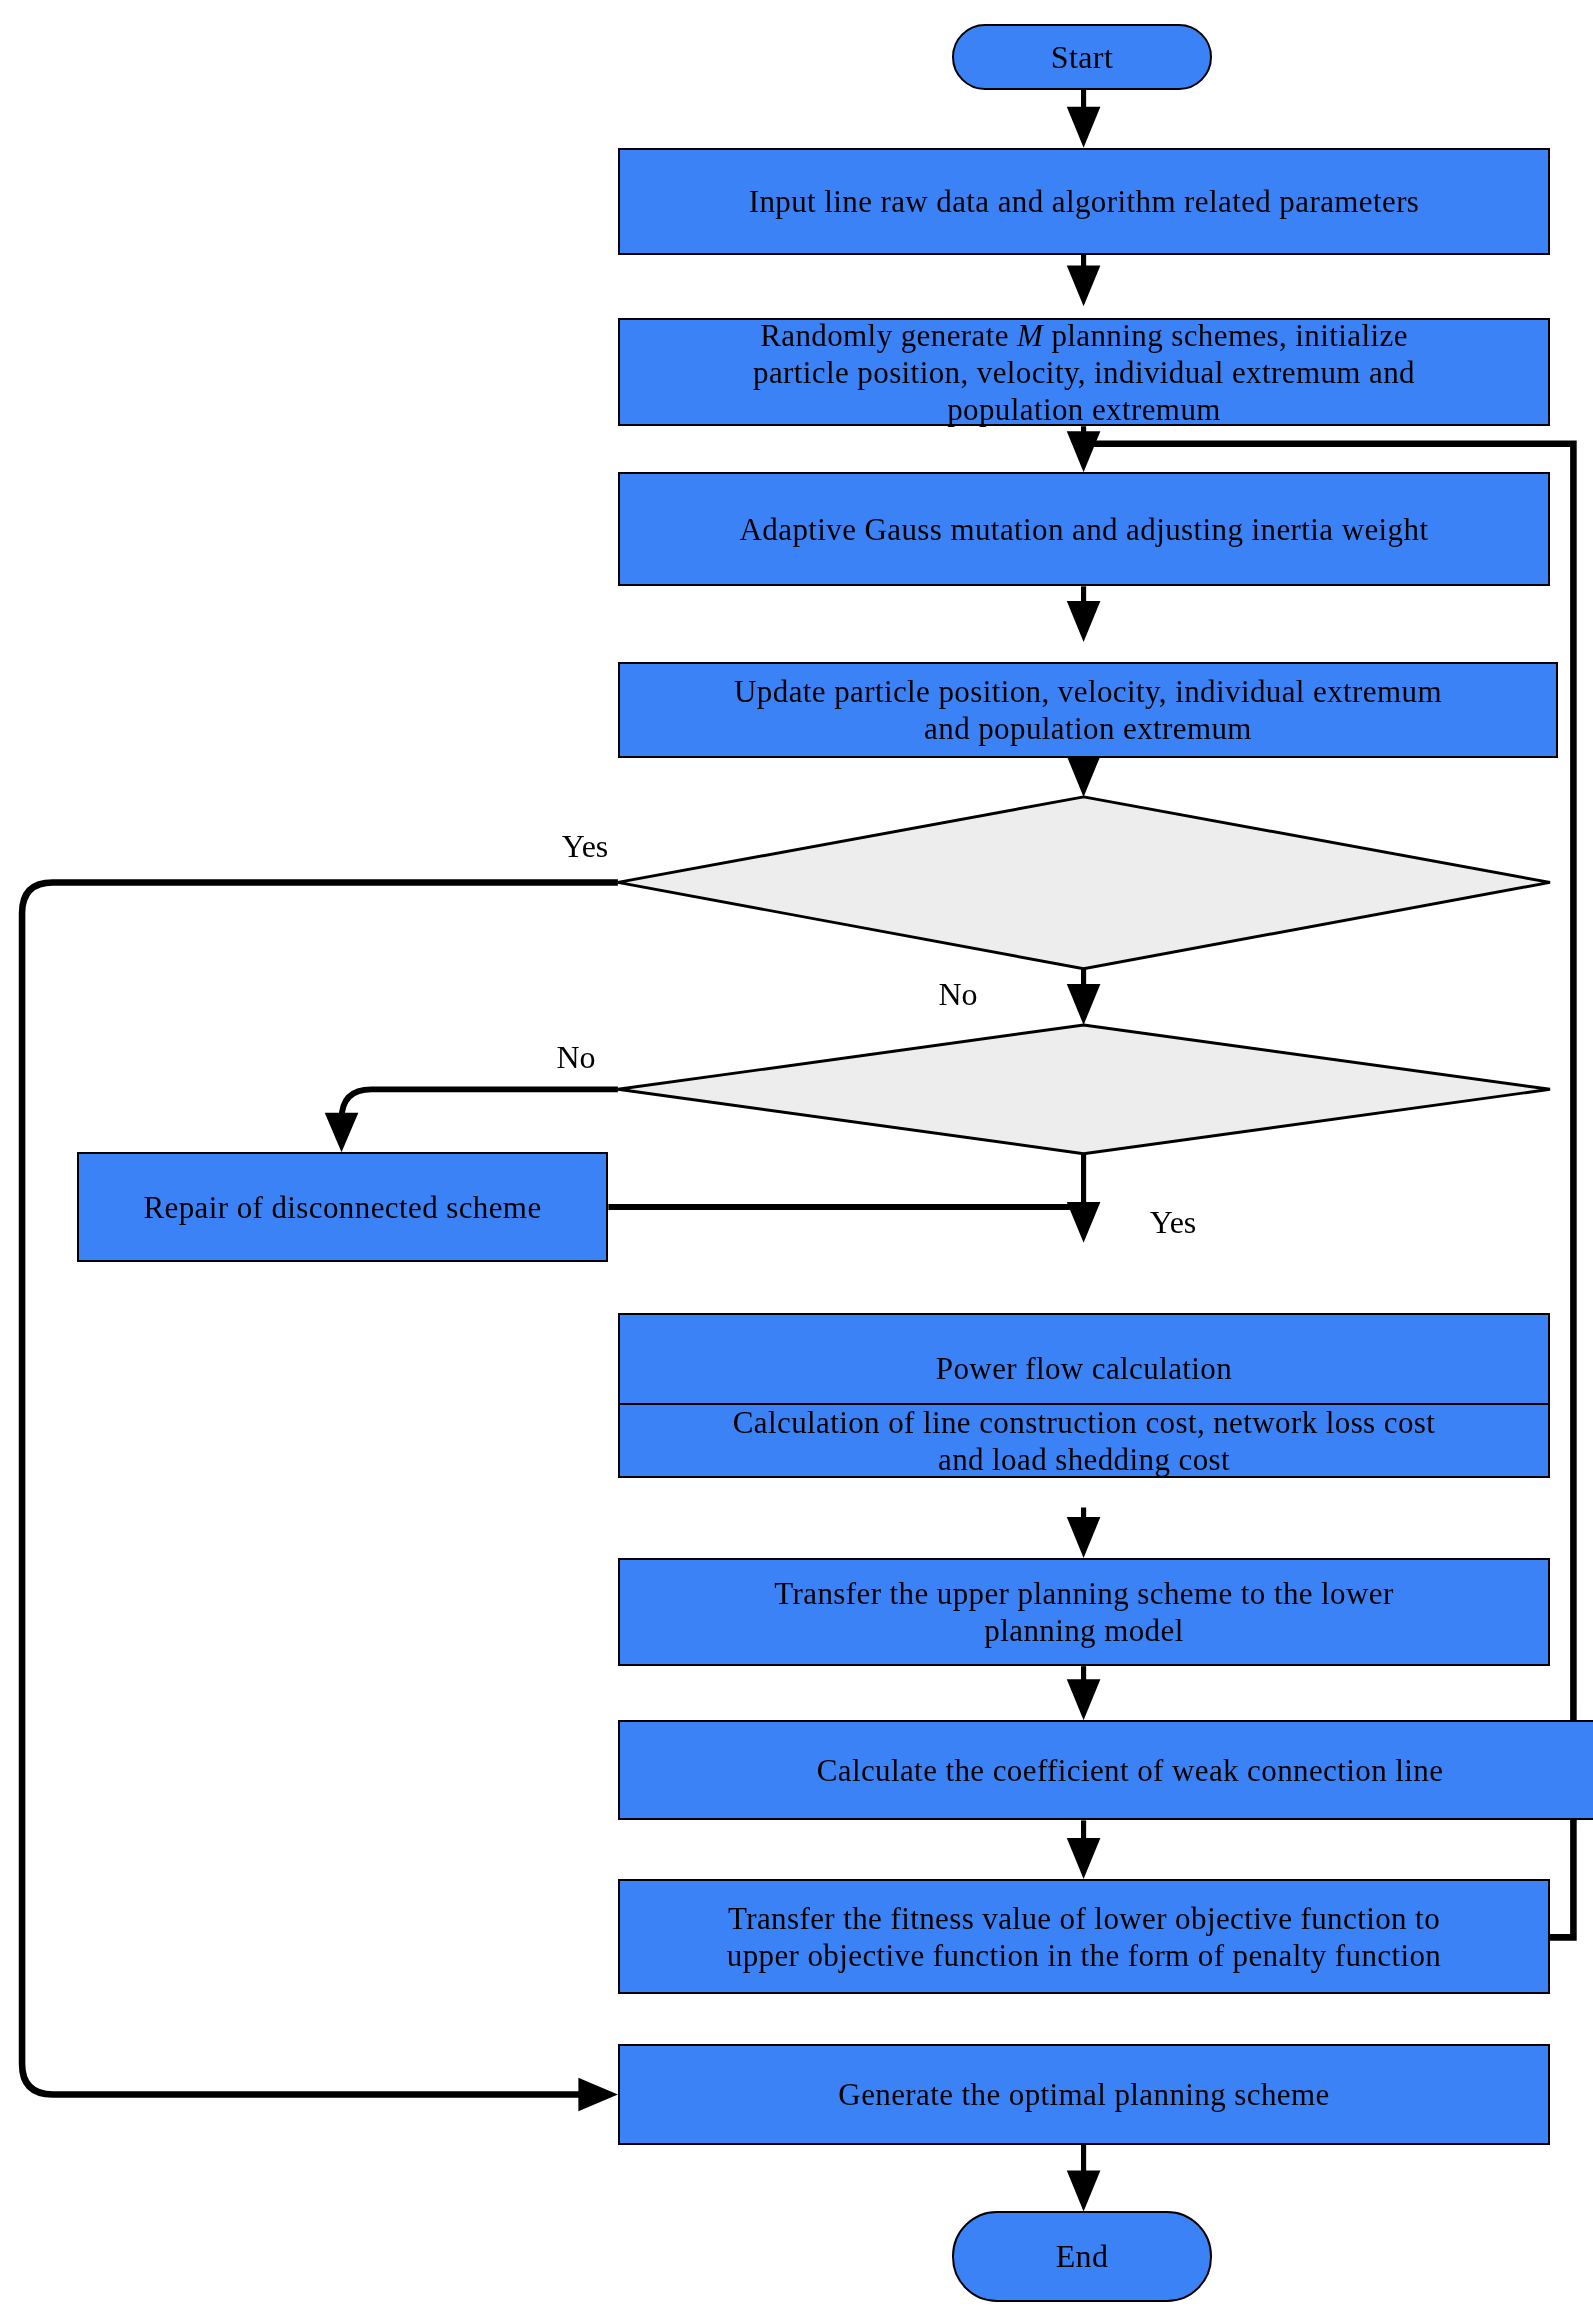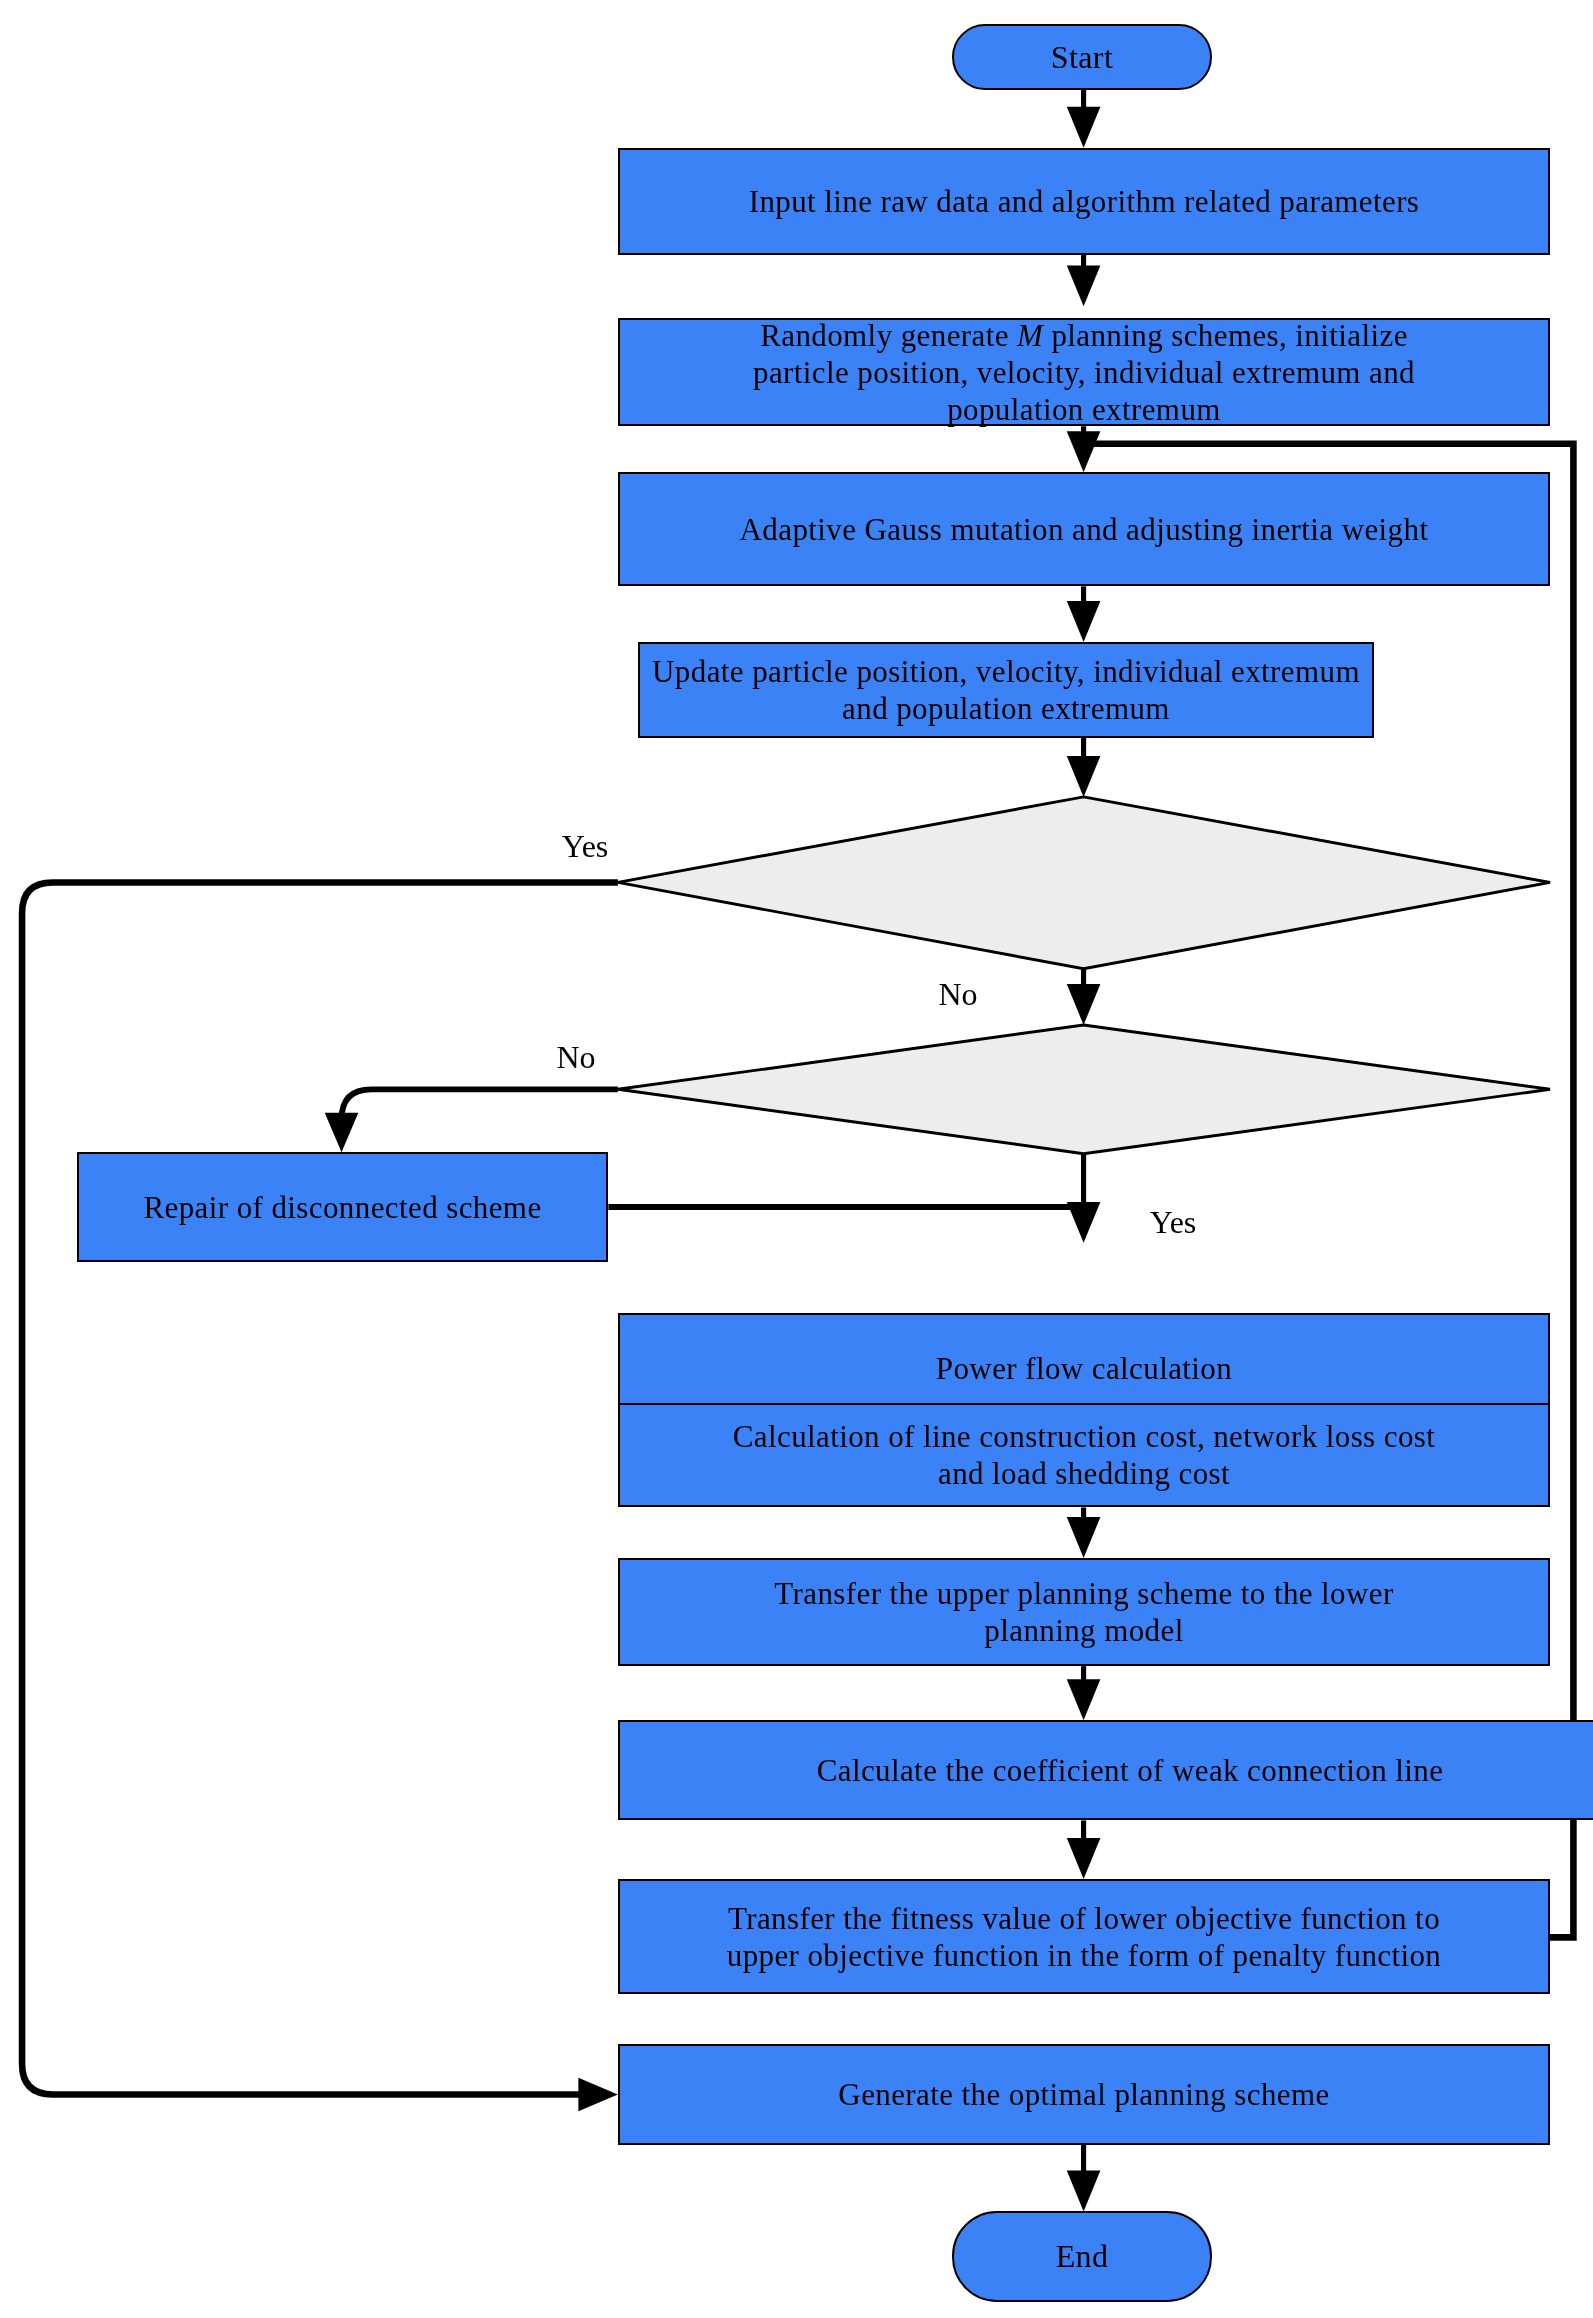--- a/index.html
+++ b/index.html
@@ -71,35 +71,35 @@
   <div class="node" style="left:618px;top:148px;width:932px;height:107px;"><span>Input line raw data and algorithm related parameters</span></div>
 
   <div class="node" style="left:618px;top:306px;width:932px;height:108px;margin-top:12px;">
     <div><span>Randomly generate </span><span class="em">M</span><span> planning schemes, initialize
 particle position, velocity, individual extremum and
 population extremum</span></div>
   </div>
 
   <div class="node" style="left:618px;top:472px;width:932px;height:114px;"><span>Adaptive Gauss mutation and adjusting inertia weight</span></div>
 
-  <div class="node" style="left:618px;top:642px;width:736px;height:96px;margin-left:20px;"><span>Update particle position, velocity, individual extremum
+  <div class="node" style="left:618px;top:662px;width:940px;height:96px;"><span>Update particle position, velocity, individual extremum
 and population extremum</span></div>
 
 
 
   <div class="blabel" style="left:585px;top:846px;">Yes</div>
   <div class="blabel" style="left:958px;top:994px;">No</div>
   <div class="blabel" style="left:576px;top:1057px;">No</div>
   <div class="blabel" style="left:1173px;top:1222px;">Yes</div>
 
   <div class="node" style="left:77px;top:1152px;width:531px;height:110px;"><span>Repair of disconnected scheme</span></div>
 
   <div class="node" style="left:618px;top:1313px;width:932px;height:110px;"><span>Power flow calculation</span></div>
 
-  <div class="node" style="left:618px;top:1403px;width:932px;height:104px;"><span>Calculation of line construction cost,  network loss cost
+  <div class="node" style="left:618px;top:1403px;width:932px;height:75px;"><span>Calculation of line construction cost,  network loss cost
 and load shedding cost</span></div>
 
   <div class="node" style="left:618px;top:1558px;width:932px;height:108px;"><span>Transfer the upper planning scheme to the lower
 planning model</span></div>
 
   <div class="node" style="left:618px;top:1720px;width:1024px;height:100px;"><span>Calculate the coefficient of weak connection line</span></div>
 
   <div class="node" style="left:618px;top:2044px;width:932px;height:101px;"><span>Generate the optimal planning scheme</span></div>
 
   <div class="node" style="left:618px;top:1879px;width:932px;height:115px;"><span>Transfer the fitness value of lower objective function to

